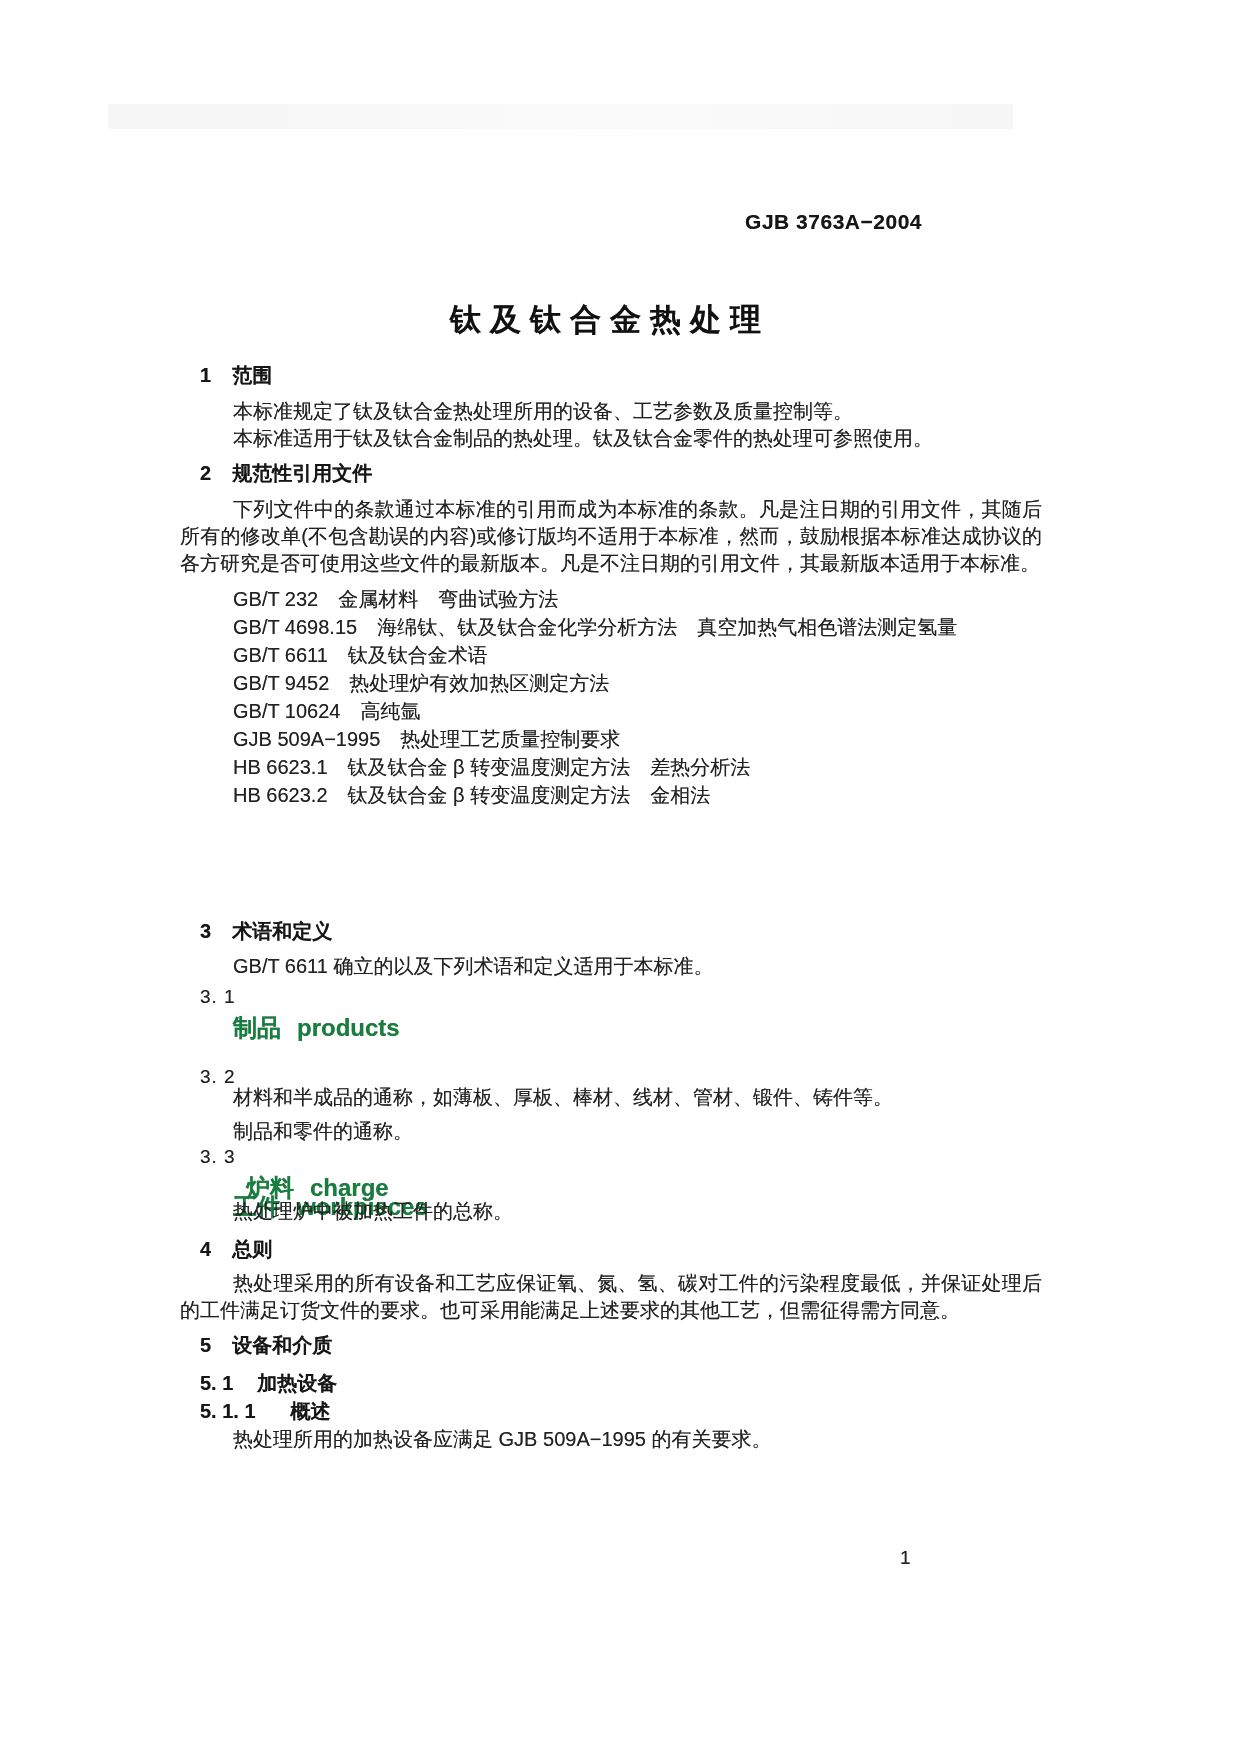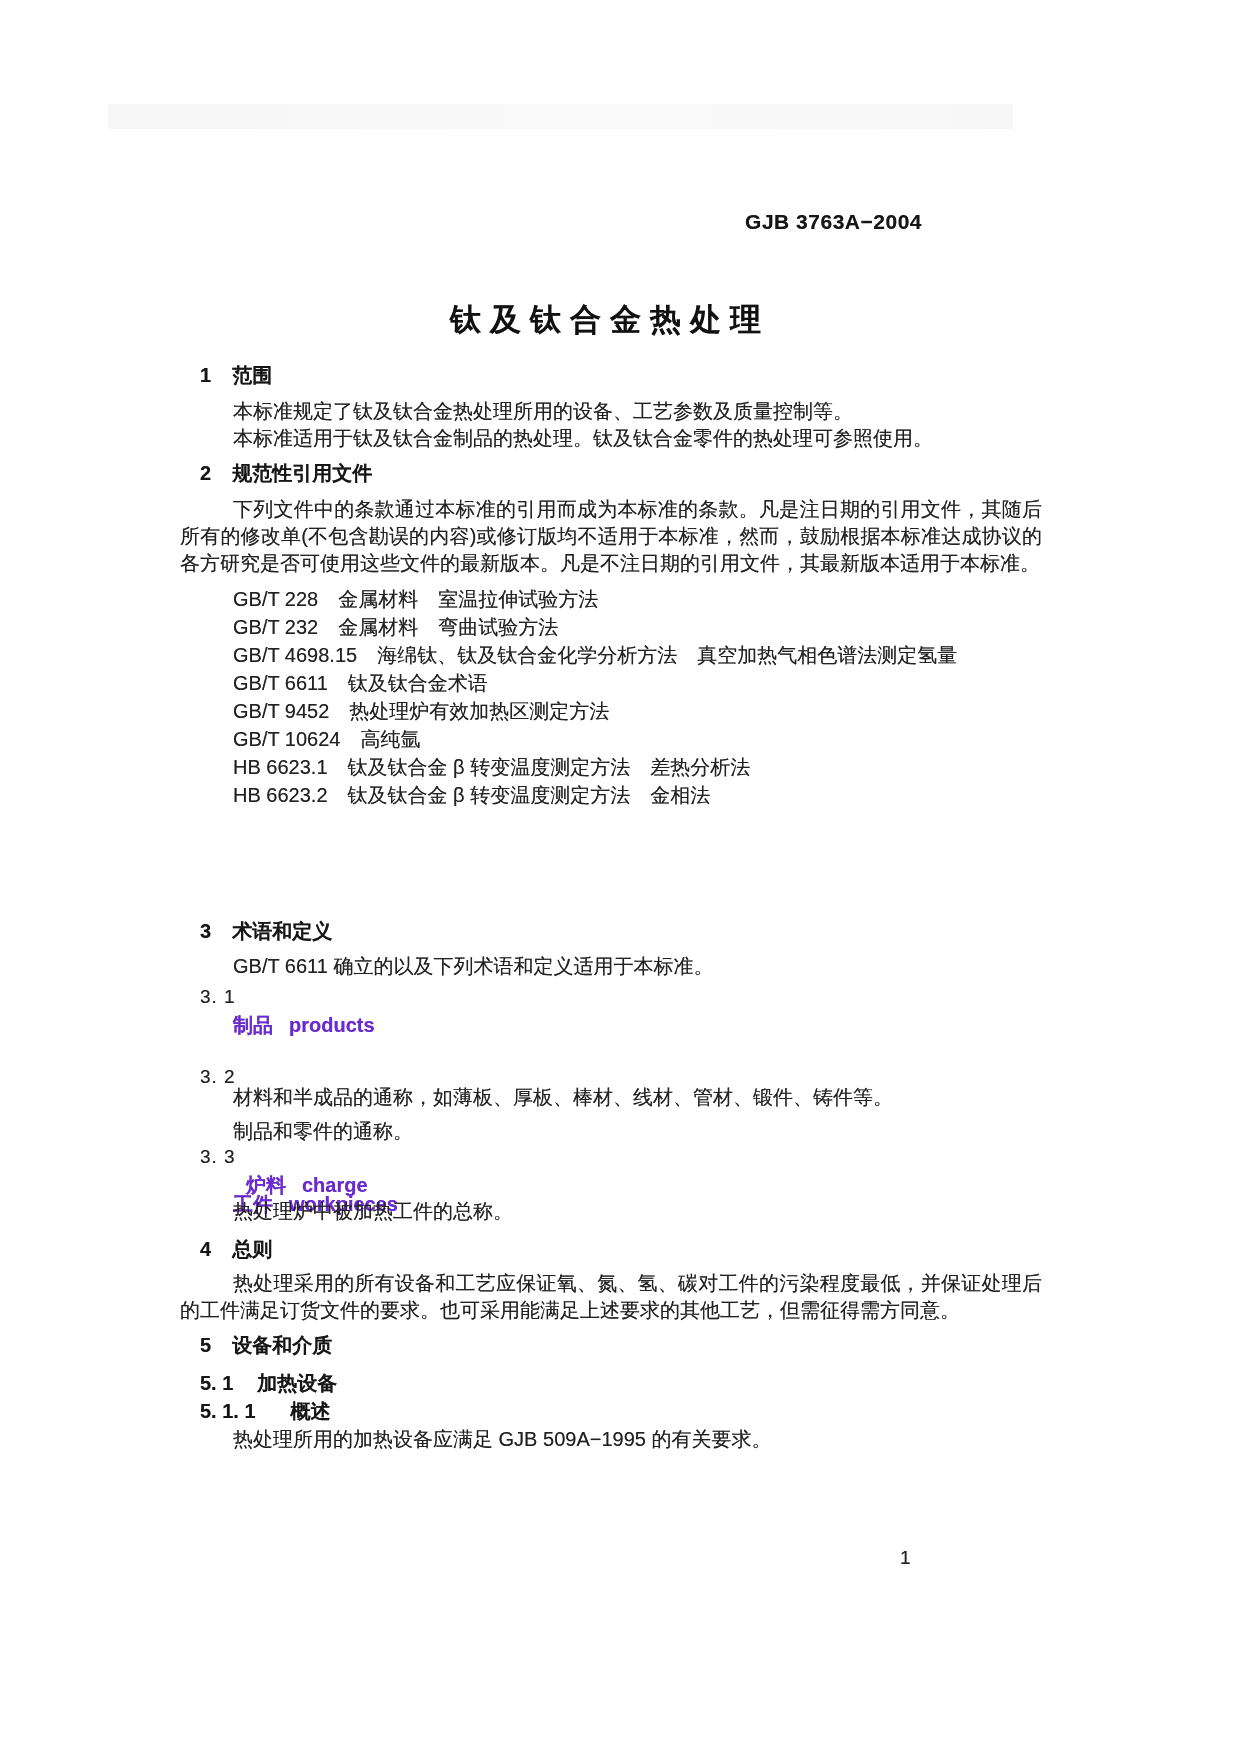--- a/index.html
+++ b/index.html
@@ -77,23 +77,23 @@
     white-space: nowrap;
   }
   .term-num {
     left: 200px;
     font-size: 19px;
     color: #222;
     letter-spacing: 1px;
   }
   .term-name {
     left: 233px;
-    font-size: 20px;
+    font-size: 24px;
     font-weight: bold;
-    color: #6d28d9;
+    color: #15803d;
   }
   .term-name .term-en { margin-left: 16px; }
   .term-def {
     left: 233px;
     width: 809px;
     font-size: 20px;
     color: #222;
   }
   .page-number {
     left: 900px;
@@ -119,26 +119,26 @@
   </div>
   <div class="abs body-text indent soft" style="top:425px;">本标准适用于钛及钛合金制品的热处理。钛及钛合金零件的热处理可参照使用。</div>
   <div class="abs body-text indent soft" style="top:398px;">本标准规定了钛及钛合金热处理所用的设备、工艺参数及质量控制等。</div>
 
   <div class="abs heading soft" style="top:460px;">
     <span class="h-num">2</span><span>规范性引用文件</span>
   </div>
   <div class="abs body-text indent soft" style="top:496px;">下列文件中的条款通过本标准的引用而成为本标准的条款。凡是注日期的引用文件，其随后所有的修改单(不包含勘误的内容)或修订版均不适用于本标准，然而，鼓励根据本标准达成协议的各方研究是否可使用这些文件的最新版本。凡是不注日期的引用文件，其最新版本适用于本标准。</div>
 
   <div class="abs ref-list soft" style="top:585px;">
-    <div class="ref-item">GB/T 228　金属材料　室温拉伸试验方法</div>
     <div class="ref-item">GB/T 232　金属材料　弯曲试验方法</div>
     <div class="ref-item">GB/T 4698.15　海绵钛、钛及钛合金化学分析方法　真空加热气相色谱法测定氢量</div>
     <div class="ref-item">GB/T 6611　钛及钛合金术语</div>
     <div class="ref-item">GB/T 9452　热处理炉有效加热区测定方法</div>
     <div class="ref-item">GB/T 10624　高纯氩</div>
+    <div class="ref-item">GJB 509A−1995　热处理工艺质量控制要求</div>
     <div class="ref-item">HB 6623.1　钛及钛合金 β 转变温度测定方法　差热分析法</div>
     <div class="ref-item">HB 6623.2　钛及钛合金 β 转变温度测定方法　金相法</div>
   </div>
 
   <div class="abs heading soft" style="top:918px;">
     <span class="h-num">3</span><span>术语和定义</span>
   </div>
   <div class="abs body-text indent soft" style="top:953px;">GB/T 6611 确立的以及下列术语和定义适用于本标准。</div>
 
   <div class="abs term-num soft" style="top:986px;">3. 1</div>

